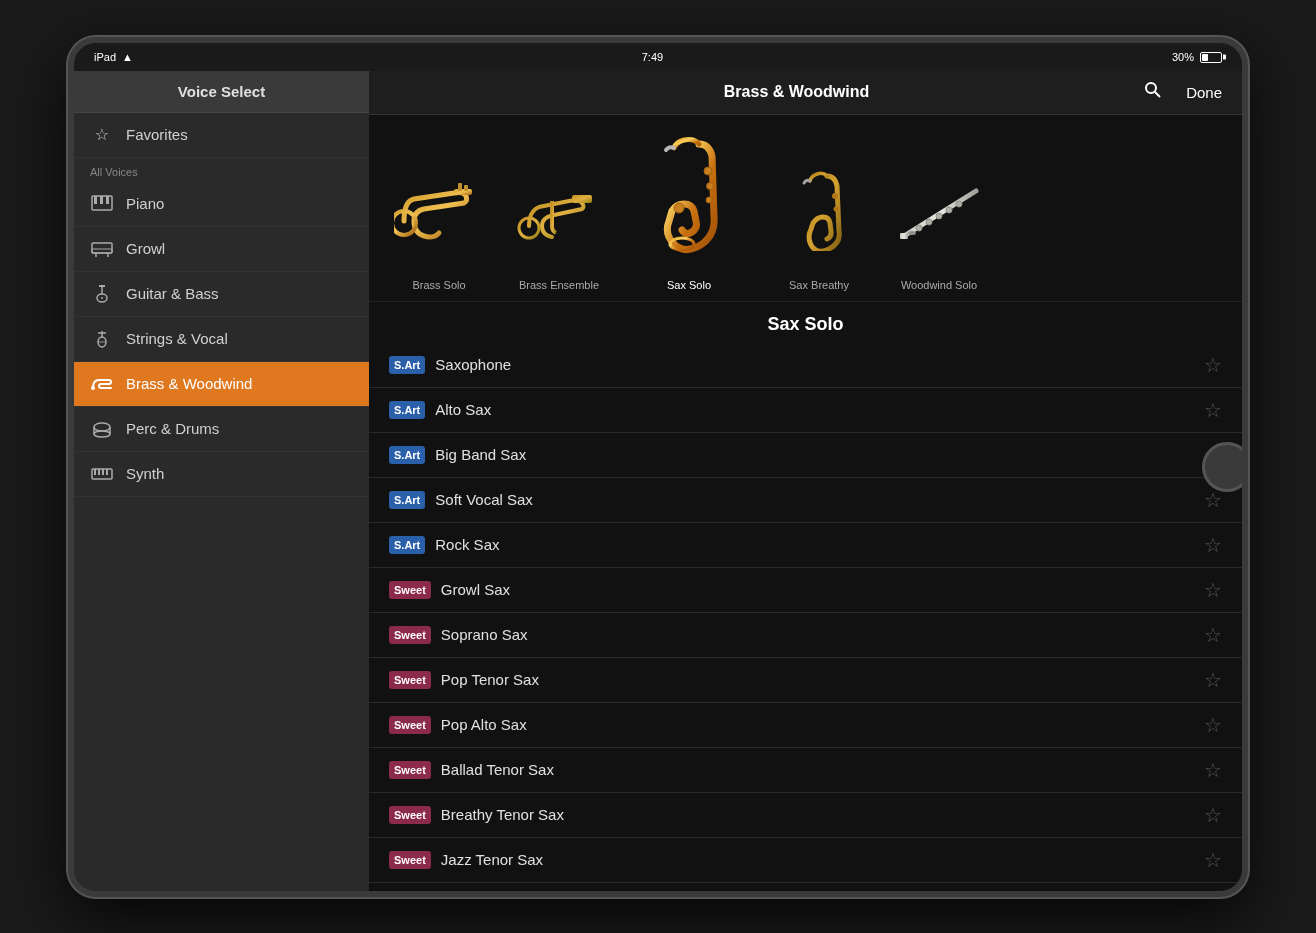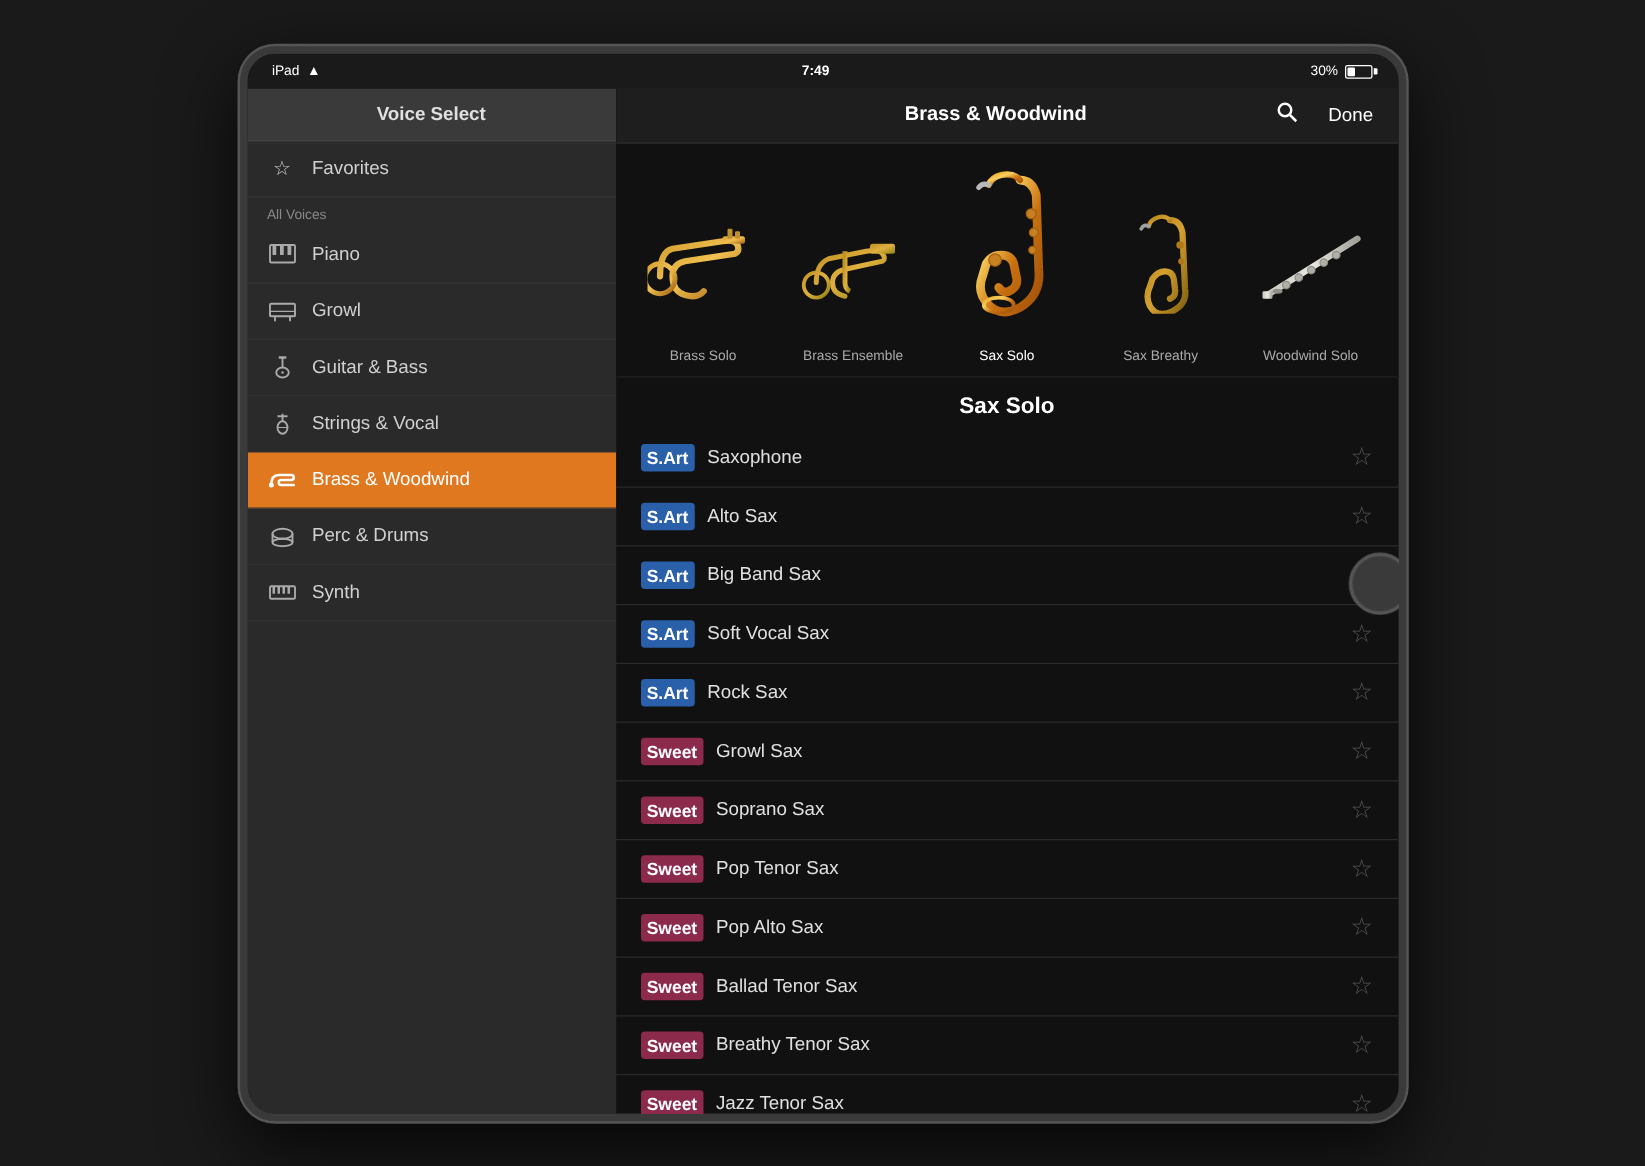--- a/index.html
+++ b/index.html
@@ -6,21 +6,21 @@
     body {
       background: #1a1a1a;
       display: flex;
       justify-content: center;
       align-items: center;
       width: 1316px;
       height: 933px;
       font-family: -apple-system, 'Helvetica Neue', Helvetica, Arial, sans-serif;
     }
     .device-frame {
-      width: 933px;
+      width: 1180px;
       height: 860px;
       background: #2d2d2d;
       border-radius: 28px;
       border: 6px solid #3a3a3a;
       box-shadow: 0 0 0 2px #555, 0 20px 60px rgba(0,0,0,0.8);
       overflow: hidden;
       display: flex;
       flex-direction: column;
       position: relative;
     }
@@ -30,21 +30,21 @@
       height: 28px;
       display: flex;
       align-items: center;
       justify-content: space-between;
       padding: 0 20px;
       flex-shrink: 0;
       color: white;
       font-size: 11px;
     }
     .status-left { display: flex; align-items: center; gap: 6px; }
-    .status-center { font-weight: 700; }
+    .status-center { font-weight: 400; }
     .status-right { display: flex; align-items: flex-end; gap: 6px; }
     .battery {
       display: flex;
       align-items: center;
       gap: 2px;
     }
     .battery-bar {
       width: 22px; height: 11px;
       border: 1.5px solid white;
       border-radius: 2px;
@@ -213,21 +213,21 @@
     }
     .voice-item {
       display: flex;
       align-items: center;
       padding: 12px 20px;
       border-bottom: 1px solid #2a2a2a;
       cursor: pointer;
       gap: 10px;
     }
     .voice-badge {
-      font-size: 14px;
+      font-size: 11px;
       font-weight: 700;
       padding: 3px 5px;
       border-radius: 3px;
       min-width: 32px;
       text-align: center;
       flex-shrink: 0;
     }
     .badge-sart { background: #2a5faa; color: white; }
     .badge-sweet { background: #8b2a4a; color: white; }
     .voice-name {

